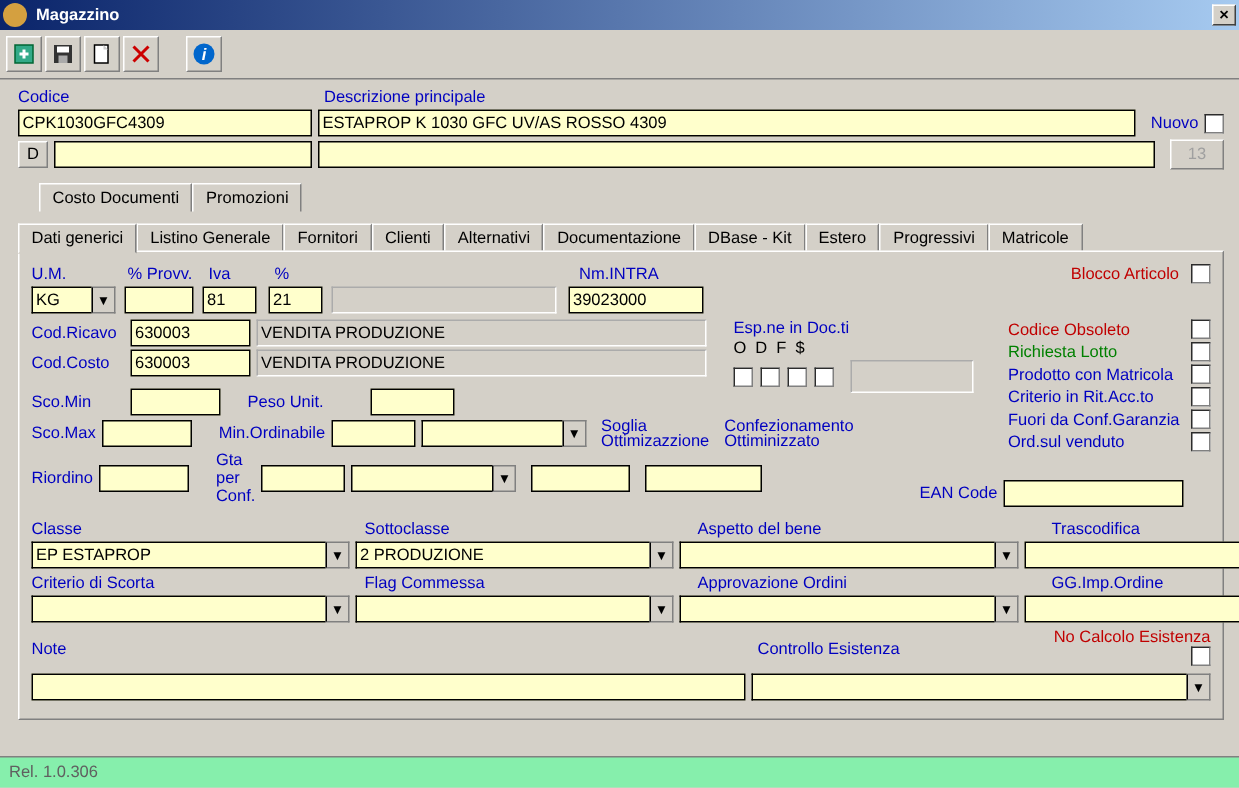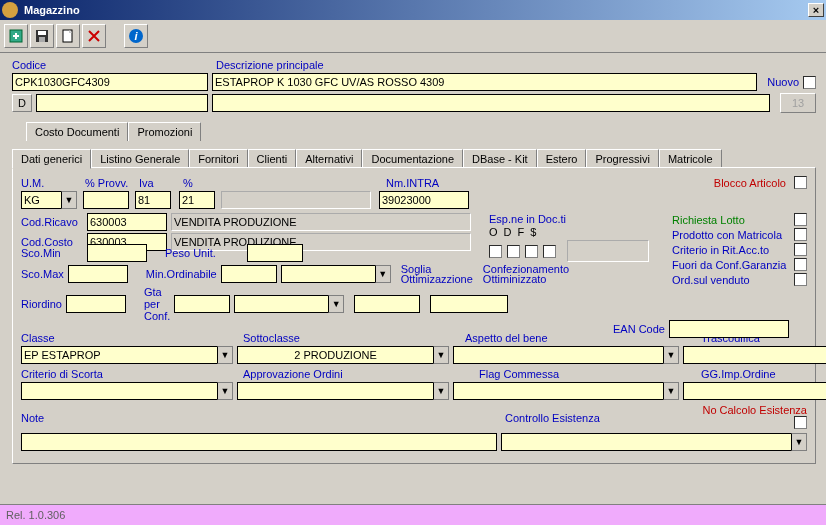--- a/index.html
+++ b/index.html
@@ -23,21 +23,21 @@
   .nuovo-btn { width:36px; height:20px; border:1px solid #fff; border-right-color:#808080; border-bottom-color:#808080; background:#d4d0c8; text-align:center; color:#a0a0a0; line-height:18px; cursor:pointer;}
   .chk { width:13px; height:13px; border:1px inset #808080; background:#fff; display:inline-block;}
   .tabstrip { display:flex; margin-top:8px; position:relative; top:1px;}
   .tab { border:1px solid #fff; border-right-color:#808080; border-bottom:none; background:#d4d0c8; padding:3px 8px; margin-right:0px; cursor:pointer; position:relative;}
   .tab.active { background:#d4d0c8; z-index:2; border-bottom:1px solid #d4d0c8; margin-bottom:-1px;}
   .tabrow2 { display:flex; }
   .panel { border:1px solid #fff; border-top-color:#fff; border-left-color:#fff; border-right-color:#808080; border-bottom-color:#808080; background:#d4d0c8; padding:6px 8px 10px 8px; min-height:290px; position:relative;}
   .combo { display:flex; }
   .combo .inp { border-right:none;}
   .combo .arr { width:16px; height:18px; border:1px solid #808080; border-left:1px solid #000; background:#d4d0c8; text-align:center; line-height:16px; cursor:pointer; font-size:9px;}
-  .footer { position:absolute; bottom:0; left:0; right:0; border-top:1px solid #808080; padding:4px 6px; color:#606060; background:#f0abfc;}
+  .footer { position:absolute; bottom:0; left:0; right:0; border-top:1px solid #808080; padding:4px 6px; color:#606060; background:#86efac;}
   .lblw { display:inline-block; }
 </style>
 </head>
 <body>
 
 <div class="titlebar">
   <span class="tico"></span>
   <span class="title">Magazzino</span>
   <span class="close">×</span>
 </div>
@@ -167,20 +167,24 @@
         <div class="row" style="gap:5px">
           <span class="chk"></span>
           <span class="chk"></span>
           <span class="chk"></span>
           <span class="chk"></span>
           <input class="inp dis" style="width: 82px; margin-left: 6px; height: 22px;">
         </div>
       </div>
       <div style="flex:1">
         <div class="row">
+            <span class="lbl-red" style="flex:1">Codice Obsoleto</span>
+            <span class="chk"></span>
+          </div>
+        <div class="row">
             <span class="lbl-green" style="flex:1">Richiesta Lotto</span>
             <span class="chk"></span>
           </div>
         <div class="row">
             <span class="lbl" style="flex:1">Prodotto con Matricola</span>
             <span class="chk"></span>
           </div>
         <div class="row">
             <span class="lbl" style="flex:1">Criterio in Rit.Acc.to</span>
             <span class="chk"></span>
@@ -253,39 +257,39 @@
       <div style="flex:1">
           <div class="lbl">Trascodifica</div>
         </div>
     </div>
     <div class="row">
       <div class="combo" style="width:214px">
           <input class="inp" style="width: 196px;" value="EP ESTAPROP">
           <div class="arr">▼</div>
         </div>
       <div class="combo" style="width:214px">
-          <input class="inp" style="width: 196px; text-align: center;" value="2 PRODUZIONE">
+          <input class="inp" style="width: 196px;" value="2 PRODUZIONE">
           <div class="arr">▼</div>
         </div>
       <div class="combo" style="width:228px">
           <input class="inp" style="width: 210px;">
           <div class="arr">▼</div>
         </div>
       <input class="inp" style="flex: 1 1 0%;">
     </div>
 
     <div class="row" style="margin-top:4px">
       <div style="width:218px">
           <div class="lbl">Criterio di Scorta</div>
         </div>
+      <div style="width:218px">
+          <div class="lbl">Flag Commessa</div>
+        </div>
       <div style="width:232px">
           <div class="lbl">Approvazione Ordini</div>
-        </div>
-      <div style="width:218px">
-          <div class="lbl">Flag Commessa</div>
         </div>
       <div style="flex:1">
           <div class="lbl">GG.Imp.Ordine</div>
         </div>
     </div>
     <div class="row">
       <div class="combo" style="width:214px">
           <input class="inp" style="width: 196px;">
           <div class="arr">▼</div>
         </div>

